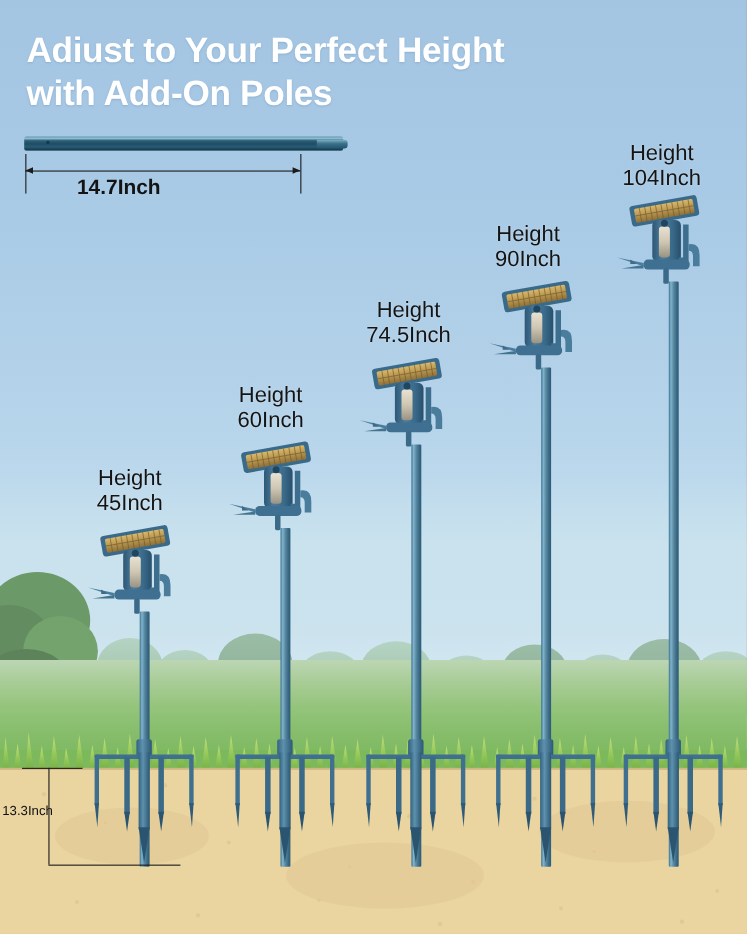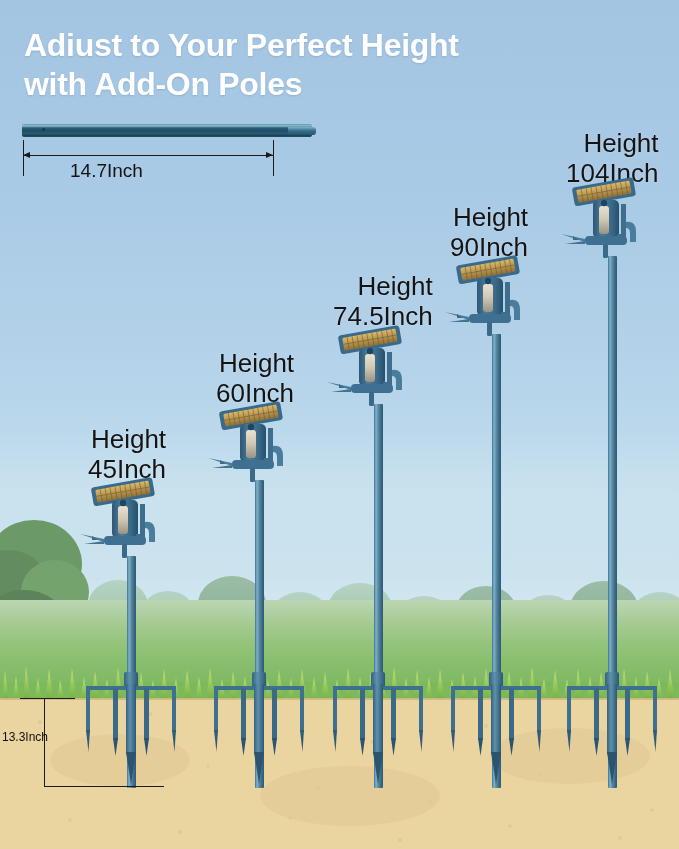--- a/index.html
+++ b/index.html
@@ -63,21 +63,21 @@
     content:""; position:absolute; top:-3px; width:0; height:0;
     border-top:3.5px solid transparent; border-bottom:3.5px solid transparent;
   }
   .dim-h::before { left:0; border-right:7px solid #1b1b1b; }
   .dim-h::after  { right:0; border-left:7px solid #1b1b1b; }
   .dim-tick { position:absolute; width:1px; background:#1b1b1b; }
   .dim-tick.a { left:23px; top:140px; height:36px; }
   .dim-tick.b { left:273px; top:140px; height:36px; }
   .dim-label-147 {
     position:absolute; left:70px; top:160px;
-    font-size:19px; color:#141414; font-weight:400;
+    font-size:19px; color:#141414; font-weight:700;
   }
 
   
   .haze {
     position:absolute; left:0; top:430px; width:679px; height:150px;
     background:linear-gradient(180deg,rgba(205,228,240,0) 0%,rgba(208,230,238,.55) 45%,rgba(200,225,230,.2) 100%);
   }
   .treeline {
     position:absolute; left:0; top:520px; width:679px; height:150px;
     opacity:.95;
@@ -104,22 +104,22 @@
   .depth-bot { position:absolute; left:44px; top:786px; width:120px; height:1px; background:#1b1b1b; }
   .depth-label {
     position:absolute; left:2px; top:730px;
     font-size:12px; color:#111; font-weight:400;
   }
 
   
   .lamp { position:absolute; }
   .lamp .lbl {
     position:absolute;
-    font-size:26px; line-height:1.16; color:#141414;
-    white-space:pre-line; text-align:right;
+    font-size:20px; line-height:1.16; color:#141414;
+    white-space:pre-line; text-align:center;
     text-shadow:0 0 2px rgba(255,255,255,.35);
   }
   .mast {
     position:absolute;
     width:9px;
     border-radius:1px;
     background:linear-gradient(90deg,#3d7090 0%,#7fb4cc 22%,#58879f 50%,#3a6a87 78%,#2d5a74 100%);
   }
   .head { position:absolute; width:92px; height:88px; }
 

